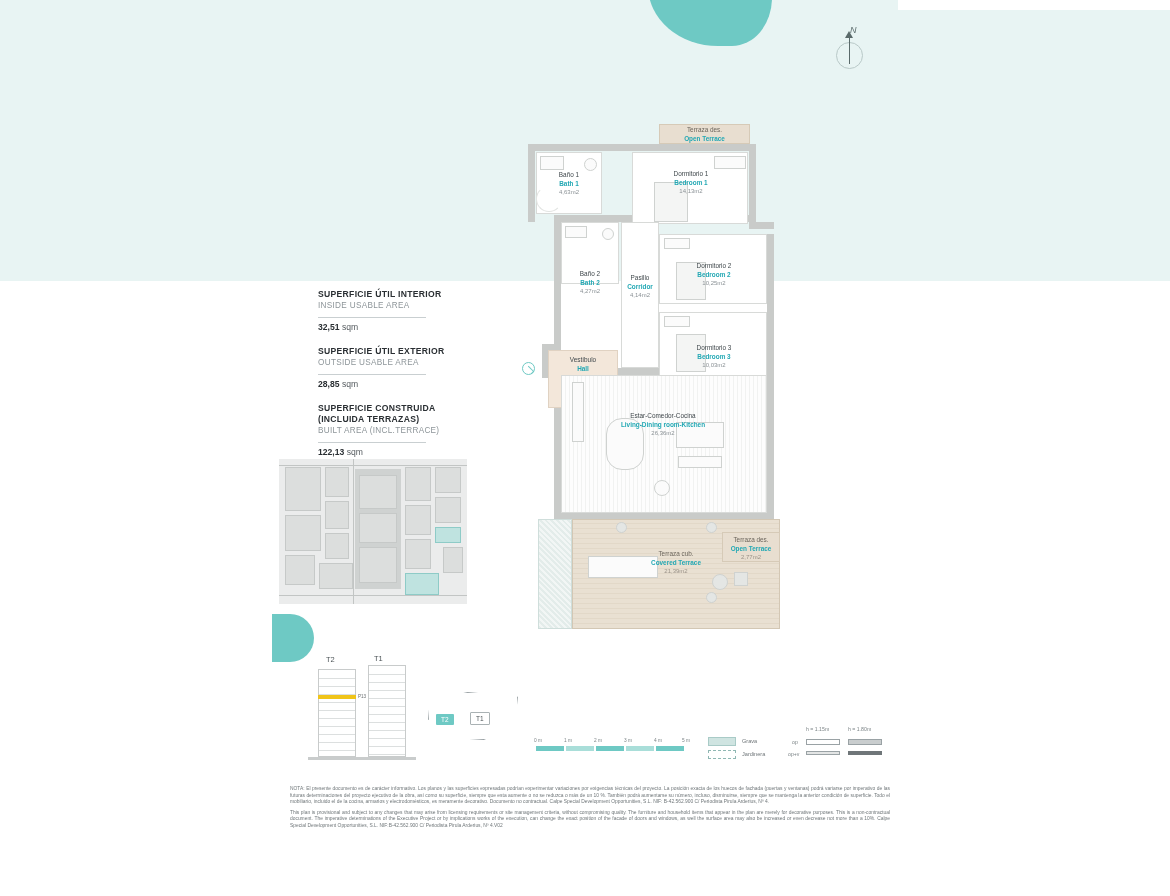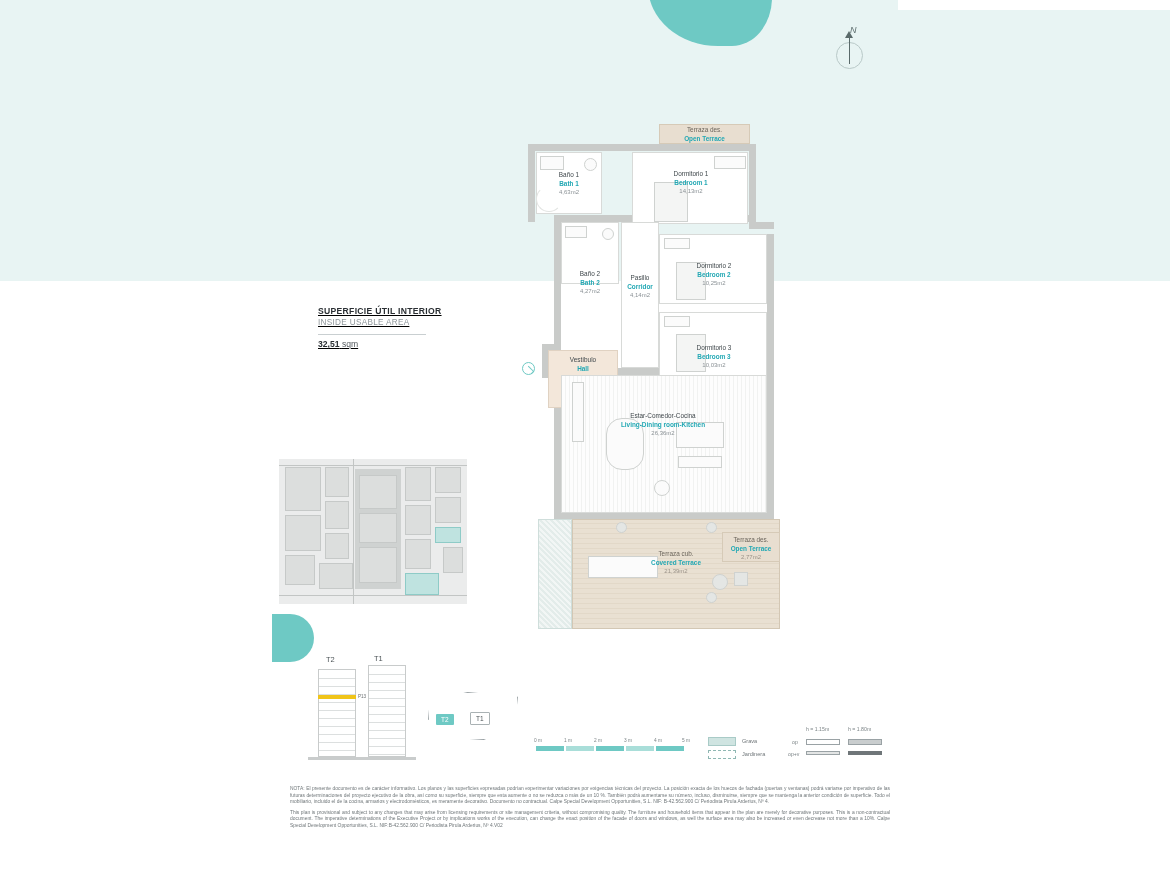--- a/index.html
+++ b/index.html
@@ -46,21 +46,21 @@
   .north .arrow {
     position:absolute; left:17px; top:8px; width:1px; height:30px;
     background:#5a6a6a;
   }
   .north .arrowhead {
     position:absolute; left:13px; top:5px;
     width:0; height:0; border-left:4px solid transparent; border-right:4px solid transparent;
     border-bottom:7px solid #5a6a6a;
   }
   
-  .areas { position:absolute; left:318px; top:306px; width:160px;text-decoration:underline; }
+  .areas { position:absolute; left:318px; top:289px; width:160px; }
   .area-item { margin-bottom:14px; }
   .area-t1 {
     font-size:8.6px; font-weight:bold; color:#2a2f33; letter-spacing:.3px;
     line-height:11px; text-transform:uppercase;
   }
   .area-t2 {
     font-size:8.2px; color:#8d9599; letter-spacing:.3px; line-height:11px;
     text-transform:uppercase;
   }
   .area-val {
@@ -187,20 +187,36 @@
   <div class="arrowhead"></div>
   <div class="n-label">N</div>
 </div>
 
 <div class="areas">
   <div class="area-item">
     <div class="area-t1">SUPERFICIE ÚTIL INTERIOR</div>
     <div class="area-t2">INSIDE USABLE AREA</div>
     <div class="area-val">
       <span>32,51</span>
+      <span class="unit">sqm</span>
+    </div>
+  </div>
+  <div class="area-item">
+    <div class="area-t1">SUPERFICIE ÚTIL EXTERIOR</div>
+    <div class="area-t2">OUTSIDE USABLE AREA</div>
+    <div class="area-val">
+      <span>28,85</span>
+      <span class="unit">sqm</span>
+    </div>
+  </div>
+  <div class="area-item">
+    <div class="area-t1" style="width:130px;">SUPERFICIE CONSTRUIDA (INCLUIDA TERRAZAS)</div>
+    <div class="area-t2">BUILT AREA (INCL.TERRACE)</div>
+    <div class="area-val">
+      <span>122,13</span>
       <span class="unit">sqm</span>
     </div>
   </div>
 </div>
 
 <div class="siteplan">
   <div class="sp-b" style="left:6px;  top:8px;  width:36px; height:44px;"></div>
   <div class="sp-b" style="left:6px;  top:56px; width:36px; height:36px;"></div>
   <div class="sp-b" style="left:6px;  top:96px; width:30px; height:30px;"></div>
   <div class="sp-b" style="left:46px; top:8px;  width:24px; height:30px;"></div>

